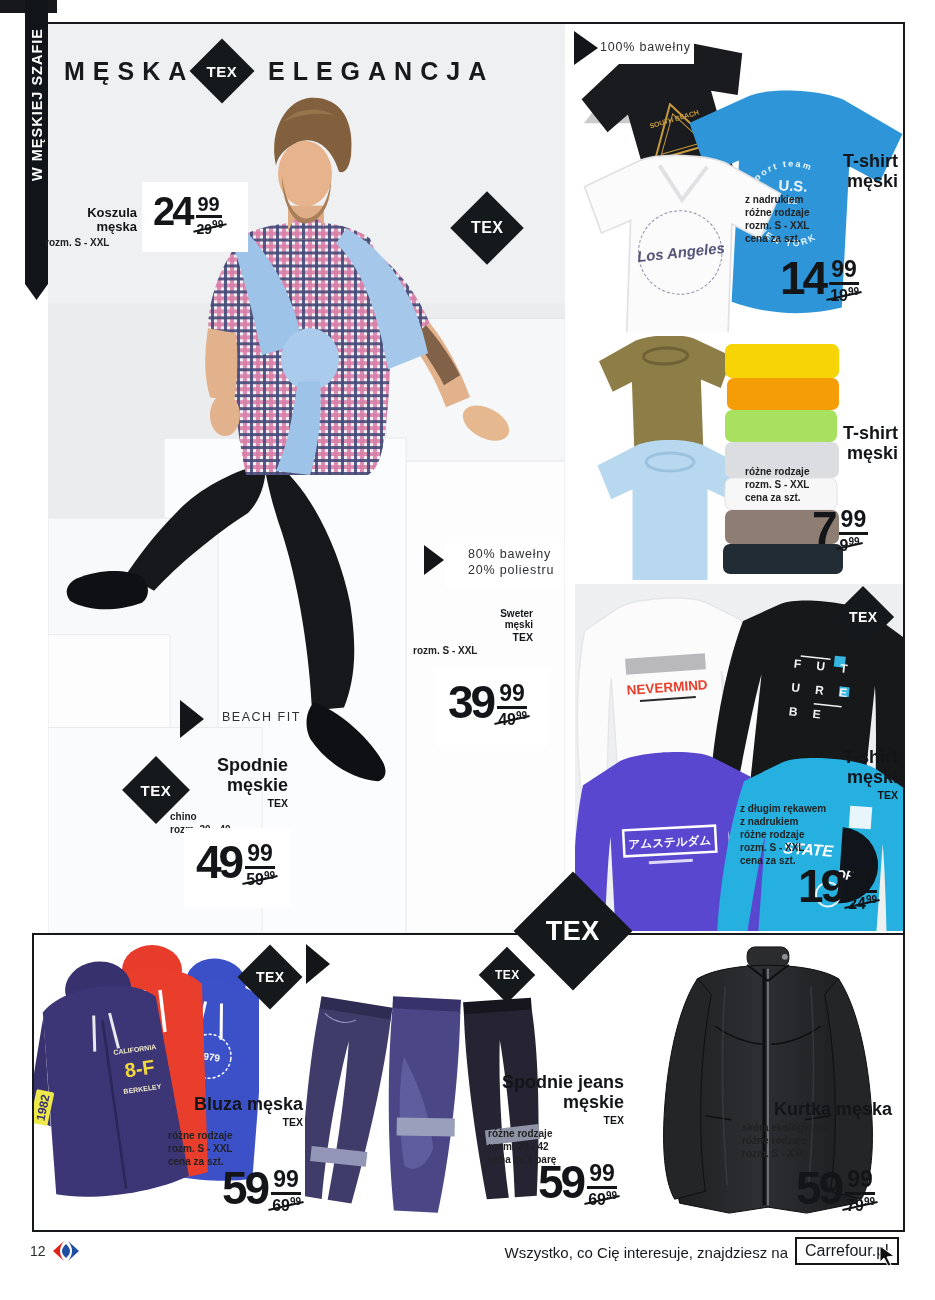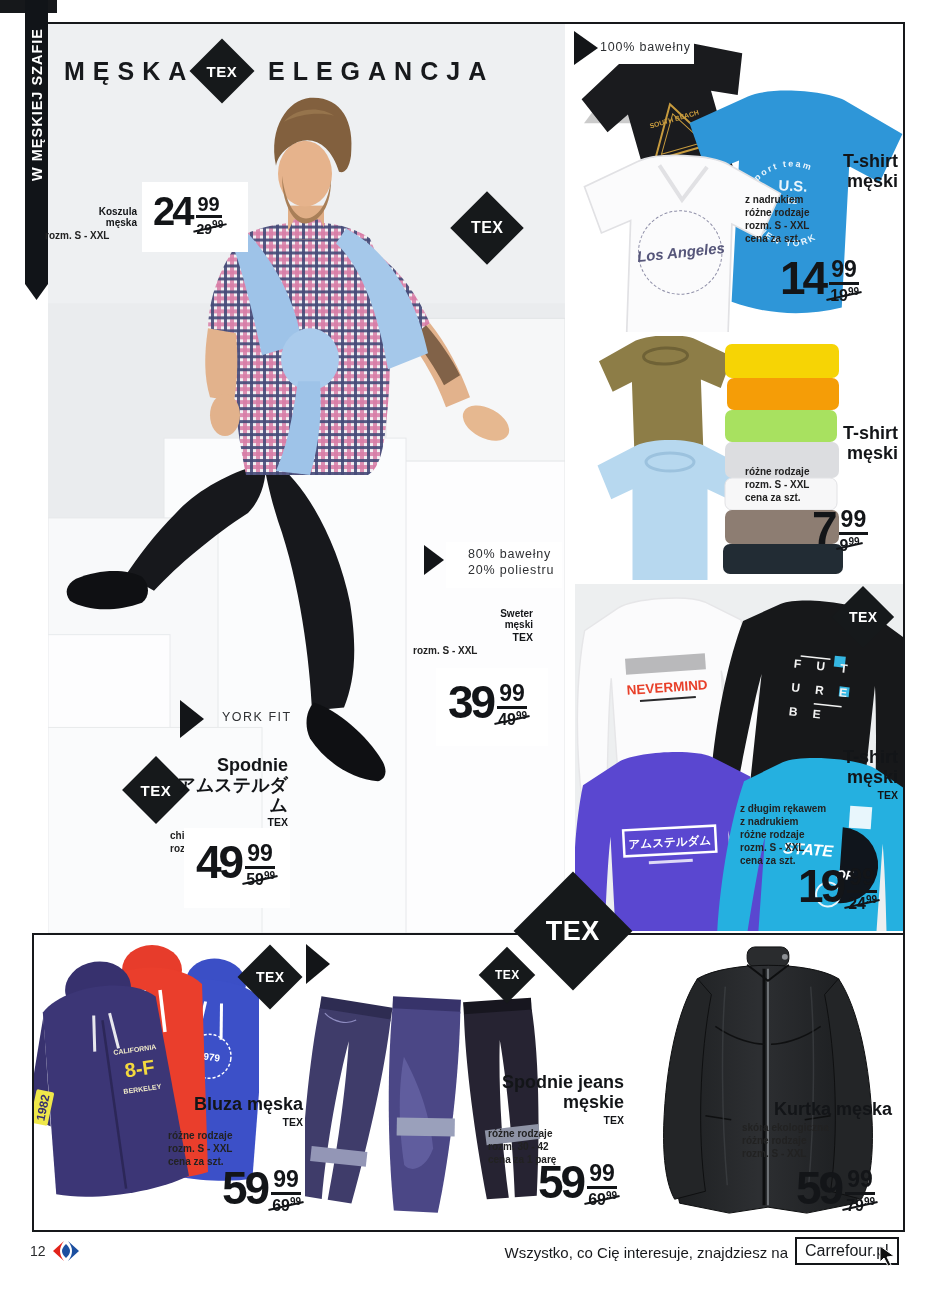--- a/index.html
+++ b/index.html
@@ -110,21 +110,21 @@
   <div class="abs tex" style="left:199px;top:48px;width:46px;height:46px;">
     <span style="font-size:15px;">TEX</span>
   </div>
   <div class="abs title-word" style="left:268px;top:57px;">ELEGANCJA</div>
 
   <div class="abs tex" style="left:461px;top:202px;width:52px;height:52px;">
     <span style="font-size:16px;">TEX</span>
   </div>
 
   <div class="abs" style="left:45px;top:206px;width:92px;">
-    <div class="name" style="font-size:10px;">Koszula
+    <div class="name" style="font-size:13px;">Koszula
 męska</div>
     <div class="det">rozm. S - XXL</div>
   </div>
   <div class="abs wbox" style="left:142px;top:182px;width:106px;height:70px;"></div>
   <div class="abs price psm" style="left:153px;top:194px;">
     <span class="pw">24</span>
     <span class="pside">
       <span class="pc">99</span>
       <span class="pold"><span>29</span><span class="posup">99</span></span>
     </span>
@@ -268,29 +268,29 @@
   <div class="abs wbox" style="left:436px;top:668px;width:112px;height:78px;"></div>
   <div class="abs price" style="left:448px;top:682px;">
     <span class="pw">39</span>
     <span class="pside">
       <span class="pc">99</span>
       <span class="pold"><span>49</span><span class="posup">99</span></span>
     </span>
   </div>
 
   <div class="abs arr" style="left:180px;top:700px;border-top-width:19px;border-bottom-width:19px;"></div>
-  <div class="abs spec" style="left:222px;top:710px;letter-spacing:1.5px;">YORK FIT</div>
+  <div class="abs spec" style="left:222px;top:710px;letter-spacing:1.5px;">BEACH FIT</div>
 
   <div class="abs tex" style="left:132px;top:766px;width:48px;height:48px;">
     <span style="font-size:15px;">TEX</span>
   </div>
 
   <div class="abs" style="left:170px;top:756px;width:118px;">
     <div class="name">Spodnie
-アムステルダム</div>
+męskie</div>
     <div class="brand">TEX</div>
     <div class="det">chino
 rozm. 30 - 40</div>
   </div>
   <div class="abs wbox" style="left:184px;top:828px;width:106px;height:80px;"></div>
   <div class="abs price" style="left:196px;top:842px;">
     <span class="pw">49</span>
     <span class="pside">
       <span class="pc">99</span>
       <span class="pold"><span>59</span><span class="posup">99</span></span>

